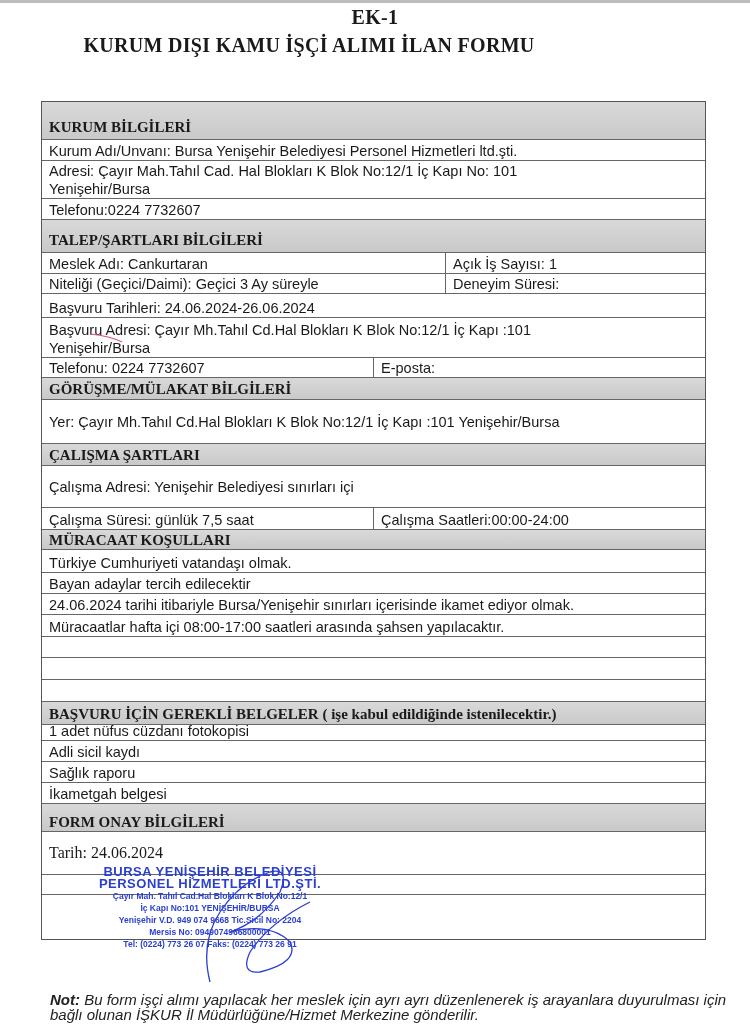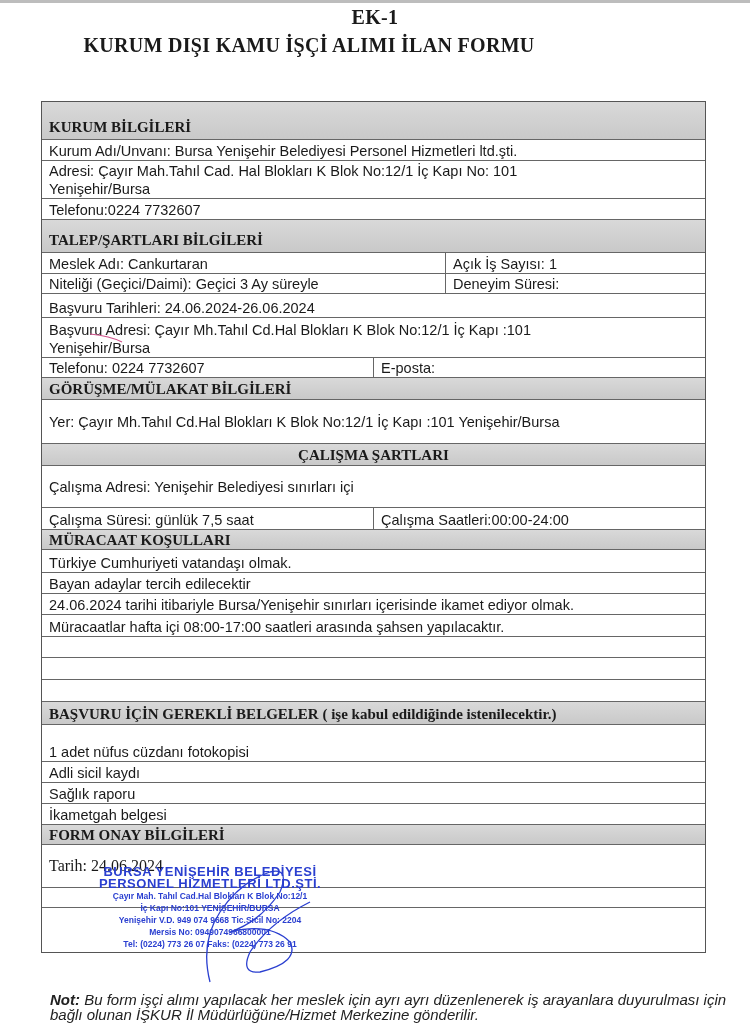--- a/index.html
+++ b/index.html
@@ -99,21 +99,21 @@
     </div>
   </div>
 
   <div class="row hdr" style="height:22px;padding-bottom:1px;">
     <span class="txt">GÖRÜŞME/MÜLAKAT BİLGİLERİ</span>
   </div>
   <div class="row" style="height:44px;align-items:center;">
     <span class="txt">Yer: Çayır Mh.Tahıl Cd.Hal Blokları K Blok No:12/1 İç Kapı :101  Yenişehir/Bursa</span>
   </div>
 
-  <div class="row hdr" style="height:22px;padding-bottom:1px;justify-content:center;">
+  <div class="row hdr" style="height:22px;padding-bottom:1px;">
     <span class="txt">ÇALIŞMA ŞARTLARI</span>
   </div>
   <div class="row" style="height:42px;align-items:center;">
     <span class="txt">Çalışma Adresi: Yenişehir Belediyesi sınırları içi</span>
   </div>
   <div class="row" style="height:22px;">
     <span class="txt">Çalışma Süresi: günlük 7,5 saat</span>
     <div class="cell" style="left:331px;">
       <span class="txt">Çalışma Saatleri:00:00-24:00</span>
     </div>
@@ -140,34 +140,34 @@
   <div class="row" style="height:22px;">
     <span class="txt"></span>
   </div>
   <div class="row" style="height:22px;">
     <span class="txt"></span>
   </div>
 
   <div class="row hdr" style="height:23px;padding-bottom:1px;">
     <span class="txt">BAŞVURU İÇİN GEREKLİ BELGELER ( işe kabul edildiğinde istenilecektir.)</span>
   </div>
-  <div class="row" style="height:37px;">
+  <div class="row" style="height:16px;">
     <span class="txt">1 adet nüfus cüzdanı fotokopisi</span>
   </div>
   <div class="row" style="height:21px;">
     <span class="txt">Adli sicil kaydı</span>
   </div>
   <div class="row" style="height:21px;">
     <span class="txt">Sağlık raporu</span>
   </div>
   <div class="row" style="height:21px;">
     <span class="txt">İkametgah belgesi</span>
   </div>
 
-  <div class="row hdr" style="height:20px;padding-bottom:0px;">
+  <div class="row hdr" style="height:28px;padding-bottom:0px;">
     <span class="txt">FORM ONAY BİLGİLERİ</span>
   </div>
   <div class="row" style="height:43px;align-items:center;font-family:'Liberation Serif','DejaVu Serif',serif;font-size:16px;">
     <span class="txt">Tarih: 24.06.2024</span>
   </div>
   <div class="row" style="height:20px;"></div>
   <div class="row" style="height:44px;"></div>
 </div>
 
 <svg class="pen-mark" viewBox="0 0 50 12">

